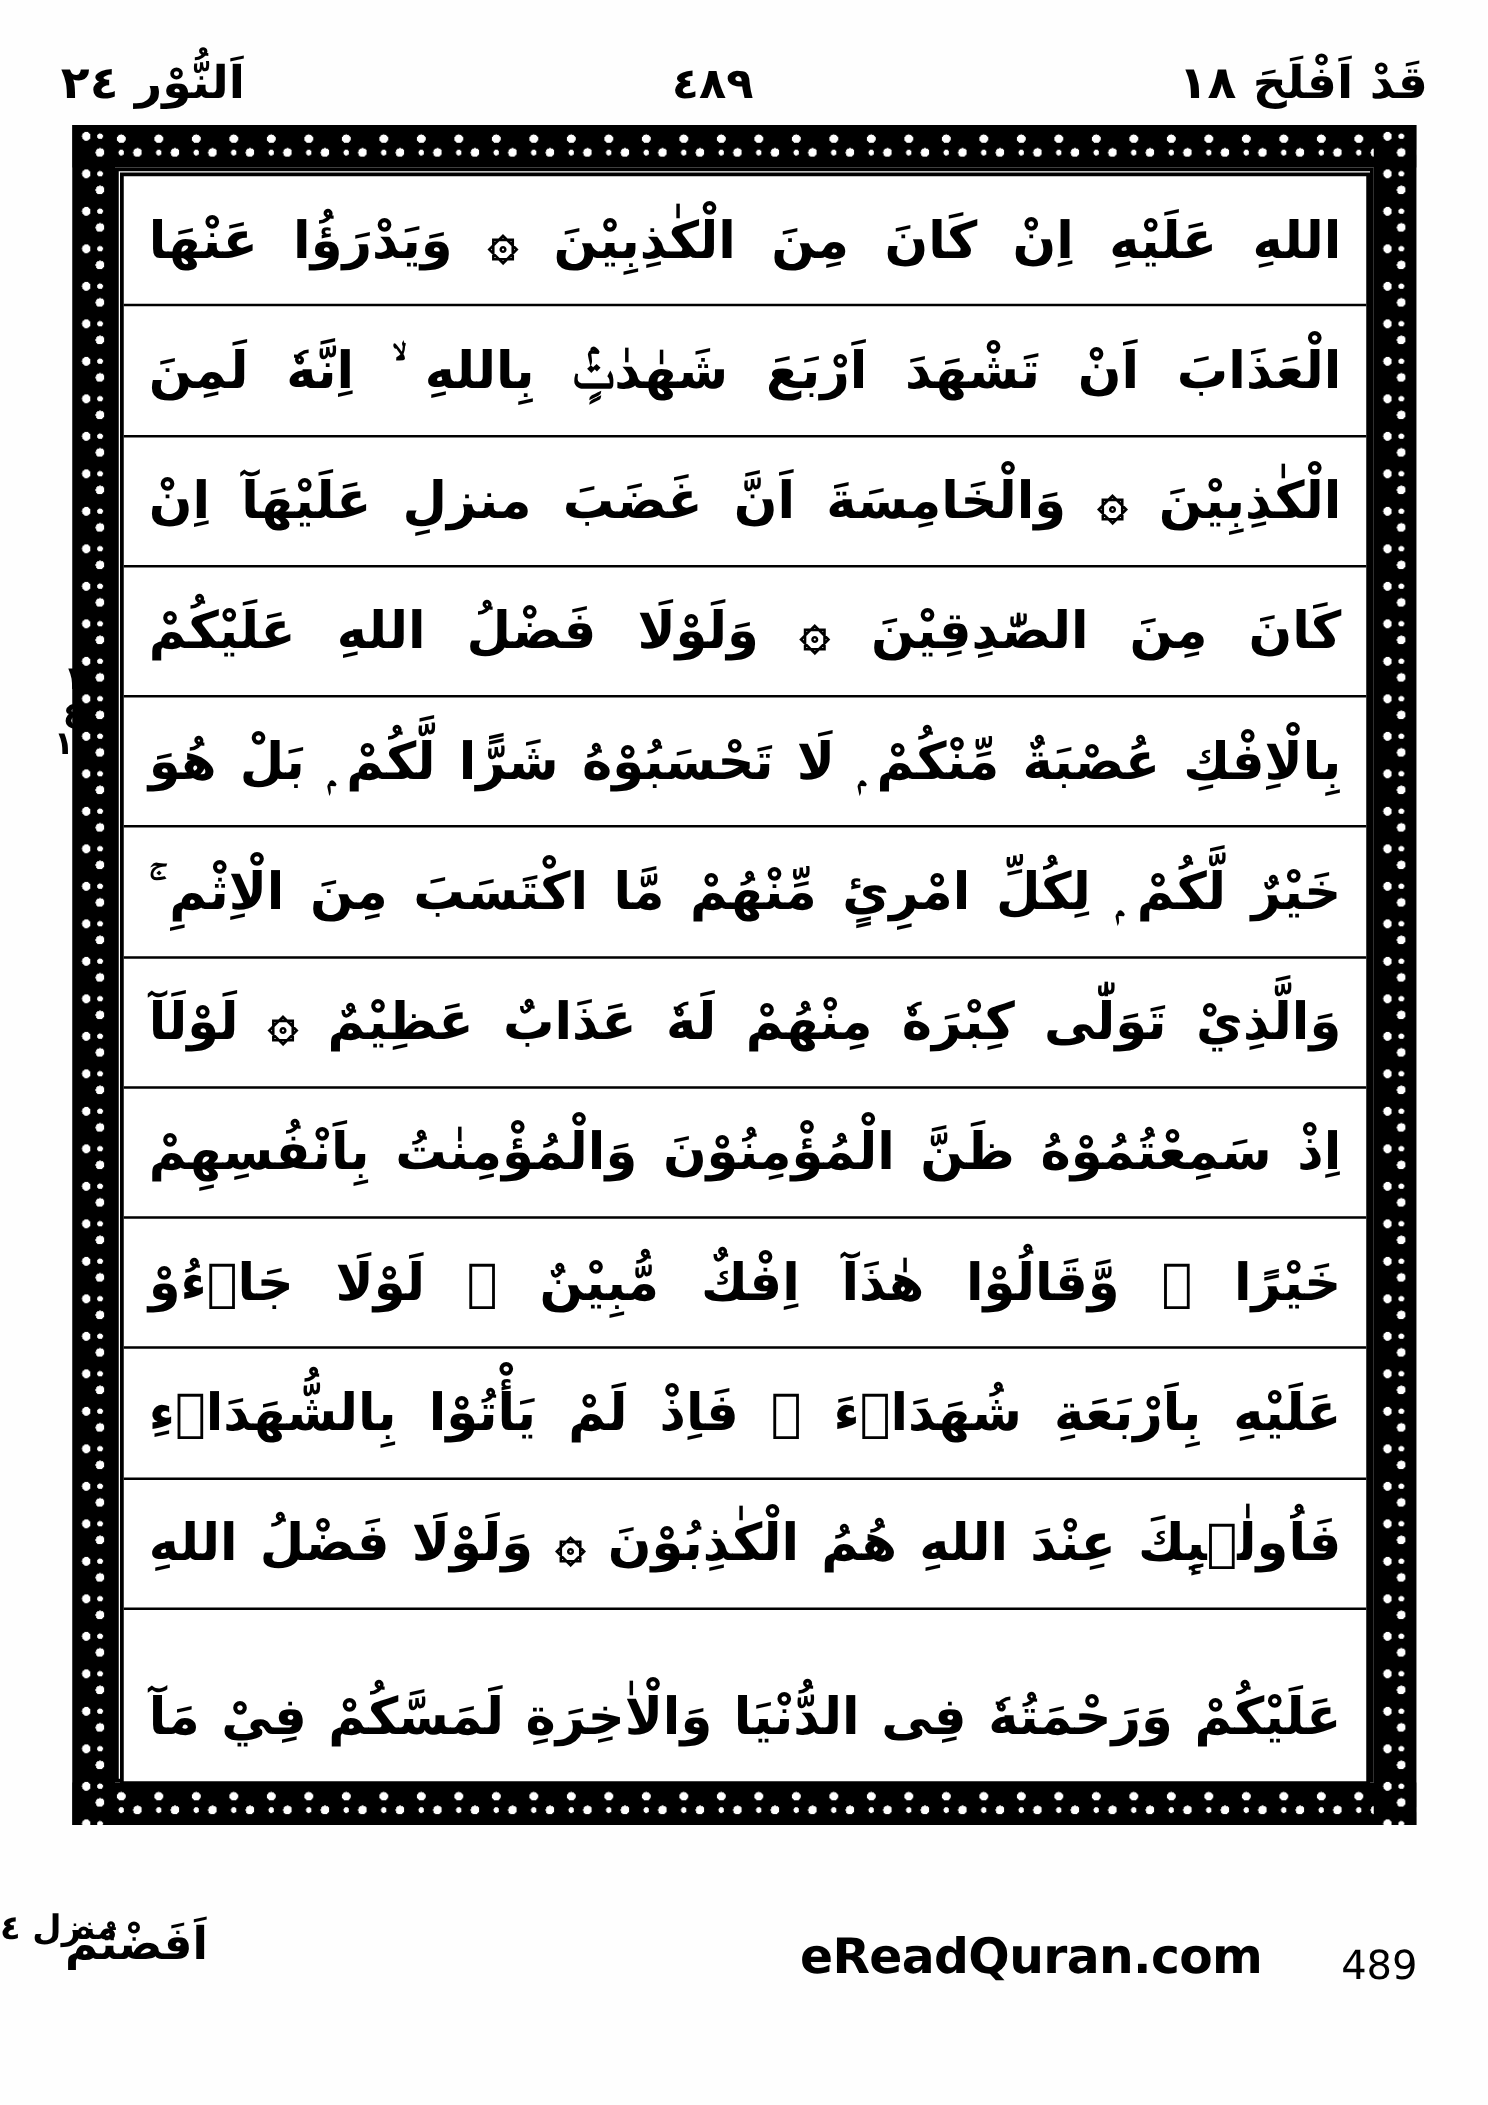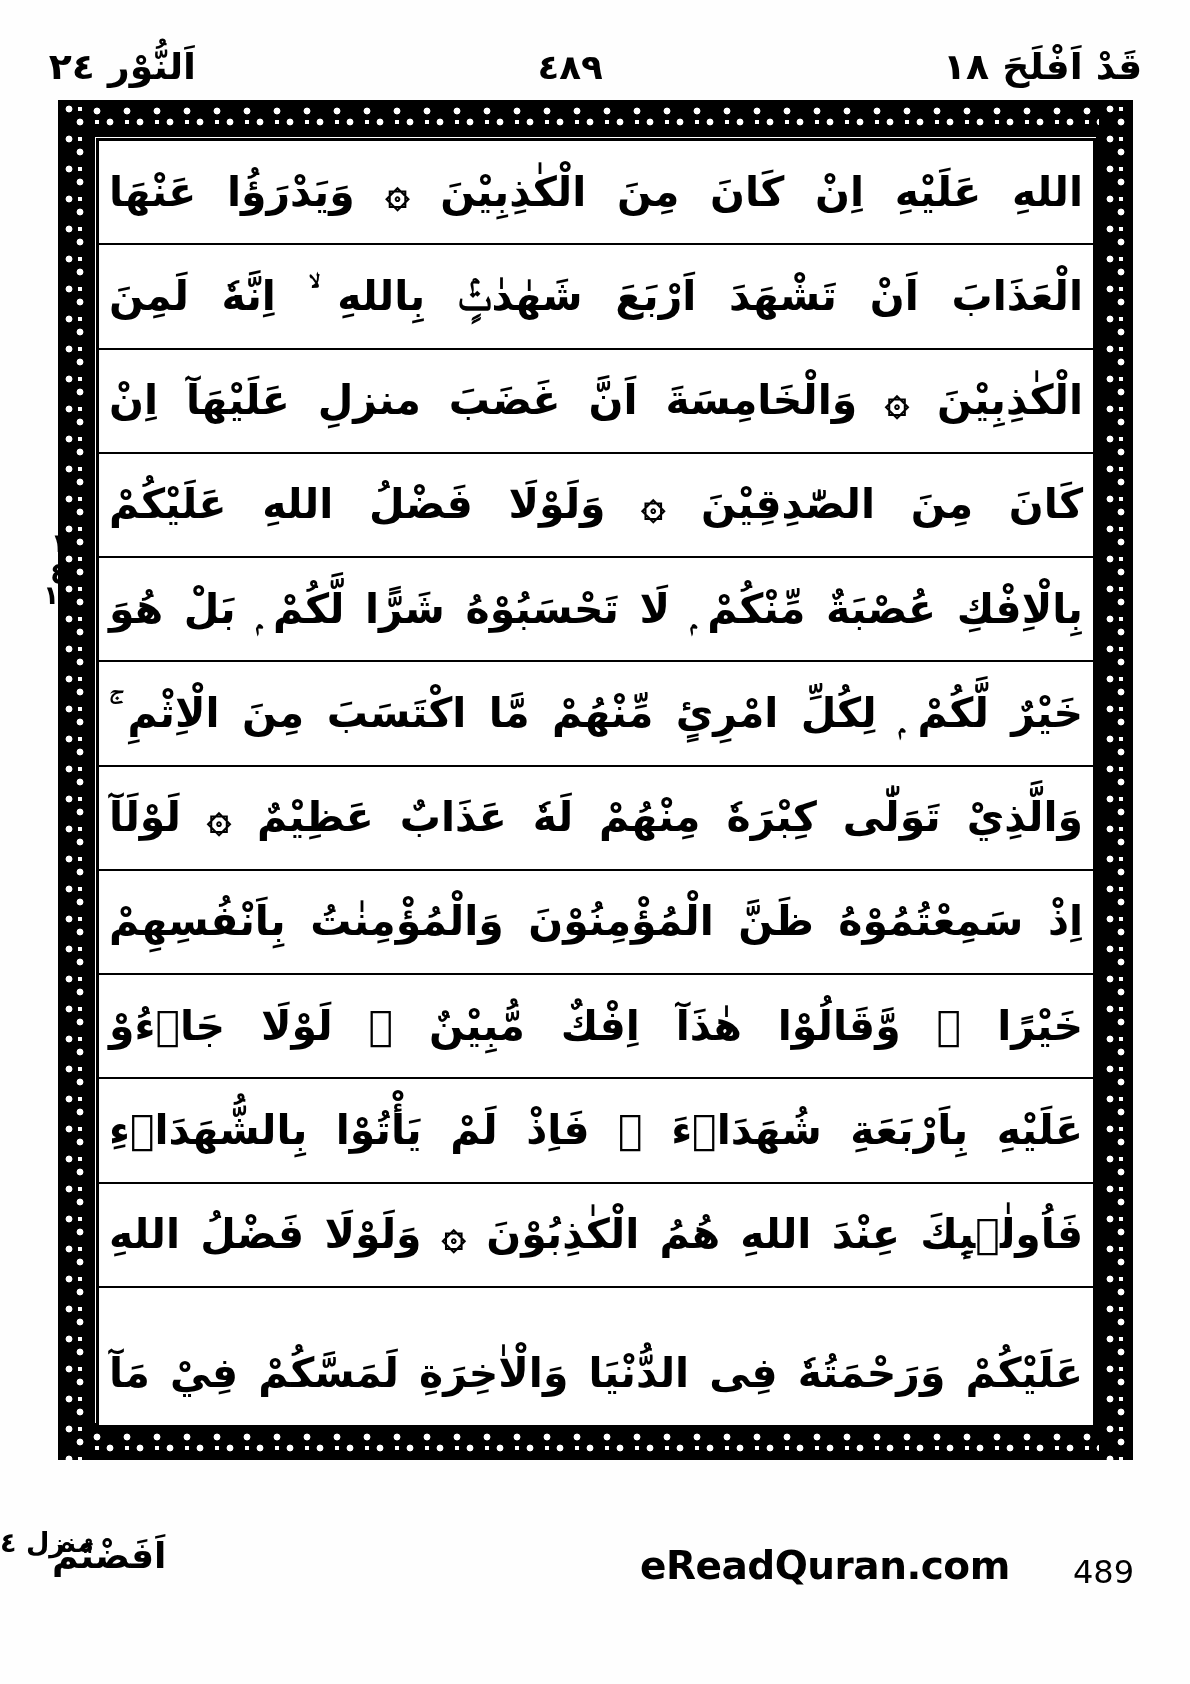--- a/index.html
+++ b/index.html
@@ -104,21 +104,21 @@
   .ayah-text{
     direction:rtl;
     font-family:"DejaVu Sans","Liberation Sans",sans-serif;
     font-size:41px;
     font-weight:700;
     line-height:1.05;
     white-space:nowrap;
     width:100%;
     text-align:justify;
     text-align-last:justify;
-    padding:0 10px;
+    padding:0 20px;
     box-sizing:border-box;
     transform:scaleX(1.0);
     letter-spacing:0.5px;
   }
 
   
   .ruku-marker{
     position:absolute;
     left:36px;top:530px;
     width:46px;

